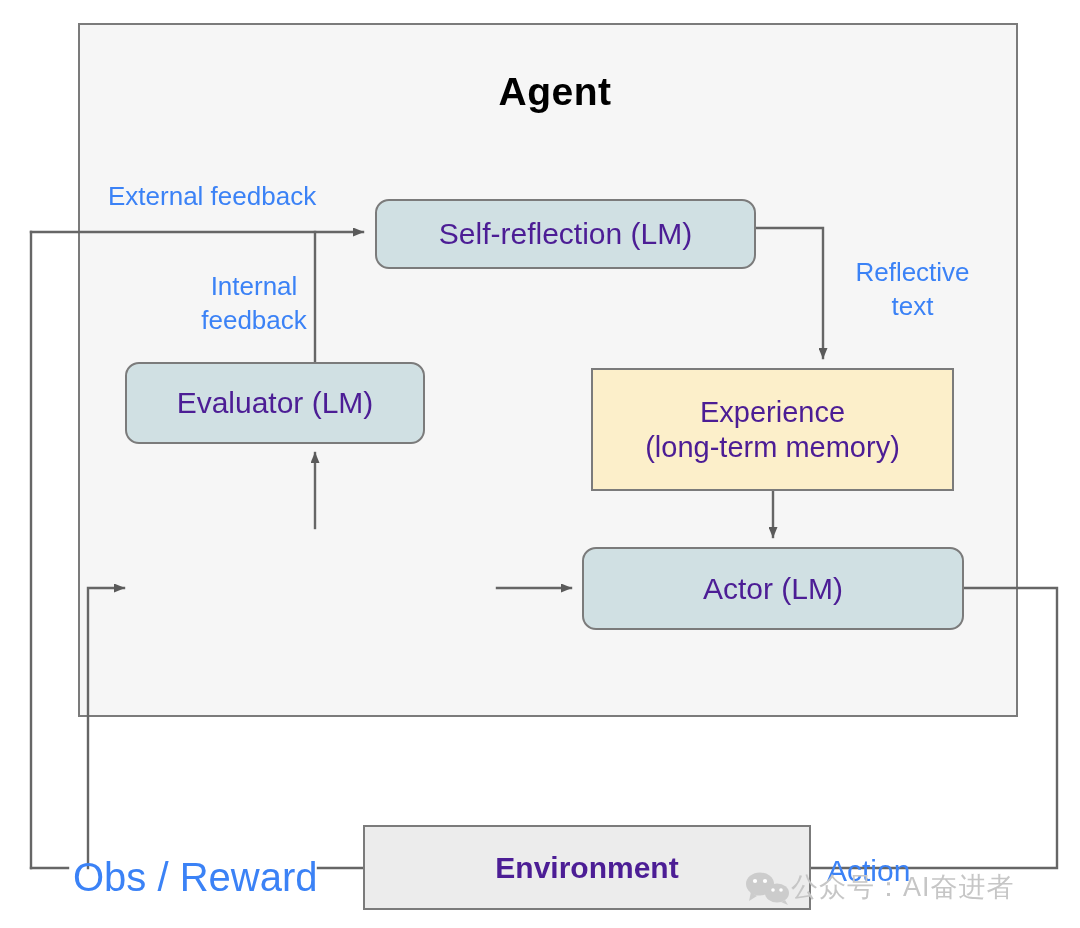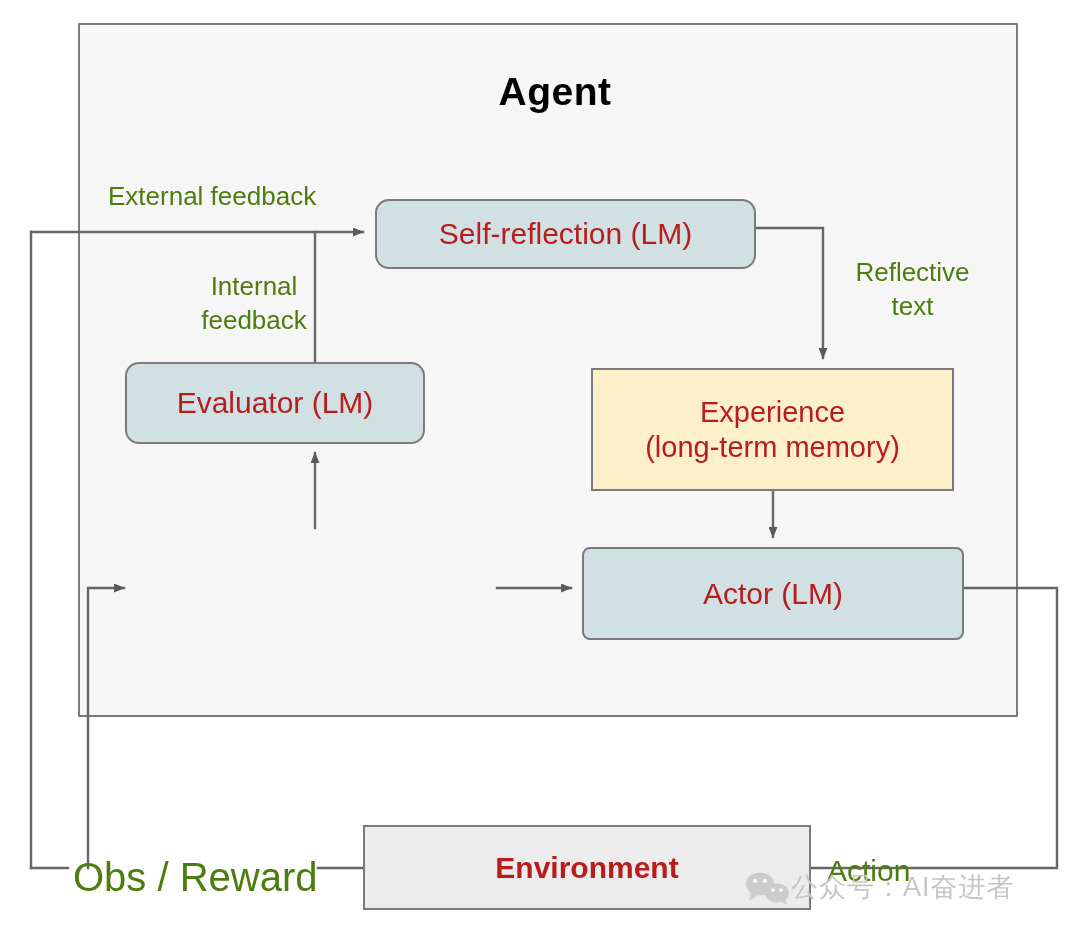--- a/index.html
+++ b/index.html
@@ -53,21 +53,21 @@
 
   
   .node {
     position: absolute;
     box-sizing: border-box;
     display: flex;
     flex-direction: column;
     align-items: center;
     justify-content: center;
     text-align: center;
-    color: #b91c1c;
+    color: #4c1d95;
     line-height: 1.18;
   }
   .node .l1 { display: block; }
   .node .l2 { display: block; }
 
   .node-blue {
     background: #d0e0e3;
     border: 2px solid #7b7b7b;
     border-radius: 14px;
   }
@@ -80,27 +80,27 @@
     background: #ececec;
     border: 2px solid #7b7b7b;
     border-radius: 0;
     font-weight: bold;
   }
 
   #node-selfreflection { left: 375px; top: 199px; width: 381px; height: 70px; font-size: 30px; }
   #node-evaluator     { left: 125px; top: 362px; width: 300px; height: 82px; font-size: 30px; }
   #node-experience    { left: 591px; top: 368px; width: 363px; height: 123px; font-size: 29px; }
   #node-trajectory    { left: 133px; top: 528px; width: 364px; height: 121px; font-size: 29px; }
-  #node-actor         { left: 582px; top: 547px; width: 382px; height: 93px; font-size: 30px; border-radius: 8px; }
+  #node-actor         { left: 582px; top: 547px; width: 382px; height: 83px; font-size: 30px; }
   #node-environment   { left: 363px; top: 825px; width: 448px; height: 85px; font-size: 30px; }
 
   
   .edge-label {
     position: absolute;
-    color: #4d7c0f;
+    color: #3b82f6;
     font-size: 26px;
     line-height: 1.3;
     white-space: pre-line;
   }
   #label-external { left: 108px; top: 180px; }
   #label-internal { left: 190px; top: 270px; width: 128px; text-align: center; }
   #label-reflective { left: 845px; top: 256px; width: 135px; text-align: center; }
   #label-obsreward { left: 73px; top: 851px; font-size: 40px; }
   #label-action { left: 827px; top: 851px; font-size: 30px; }
 

